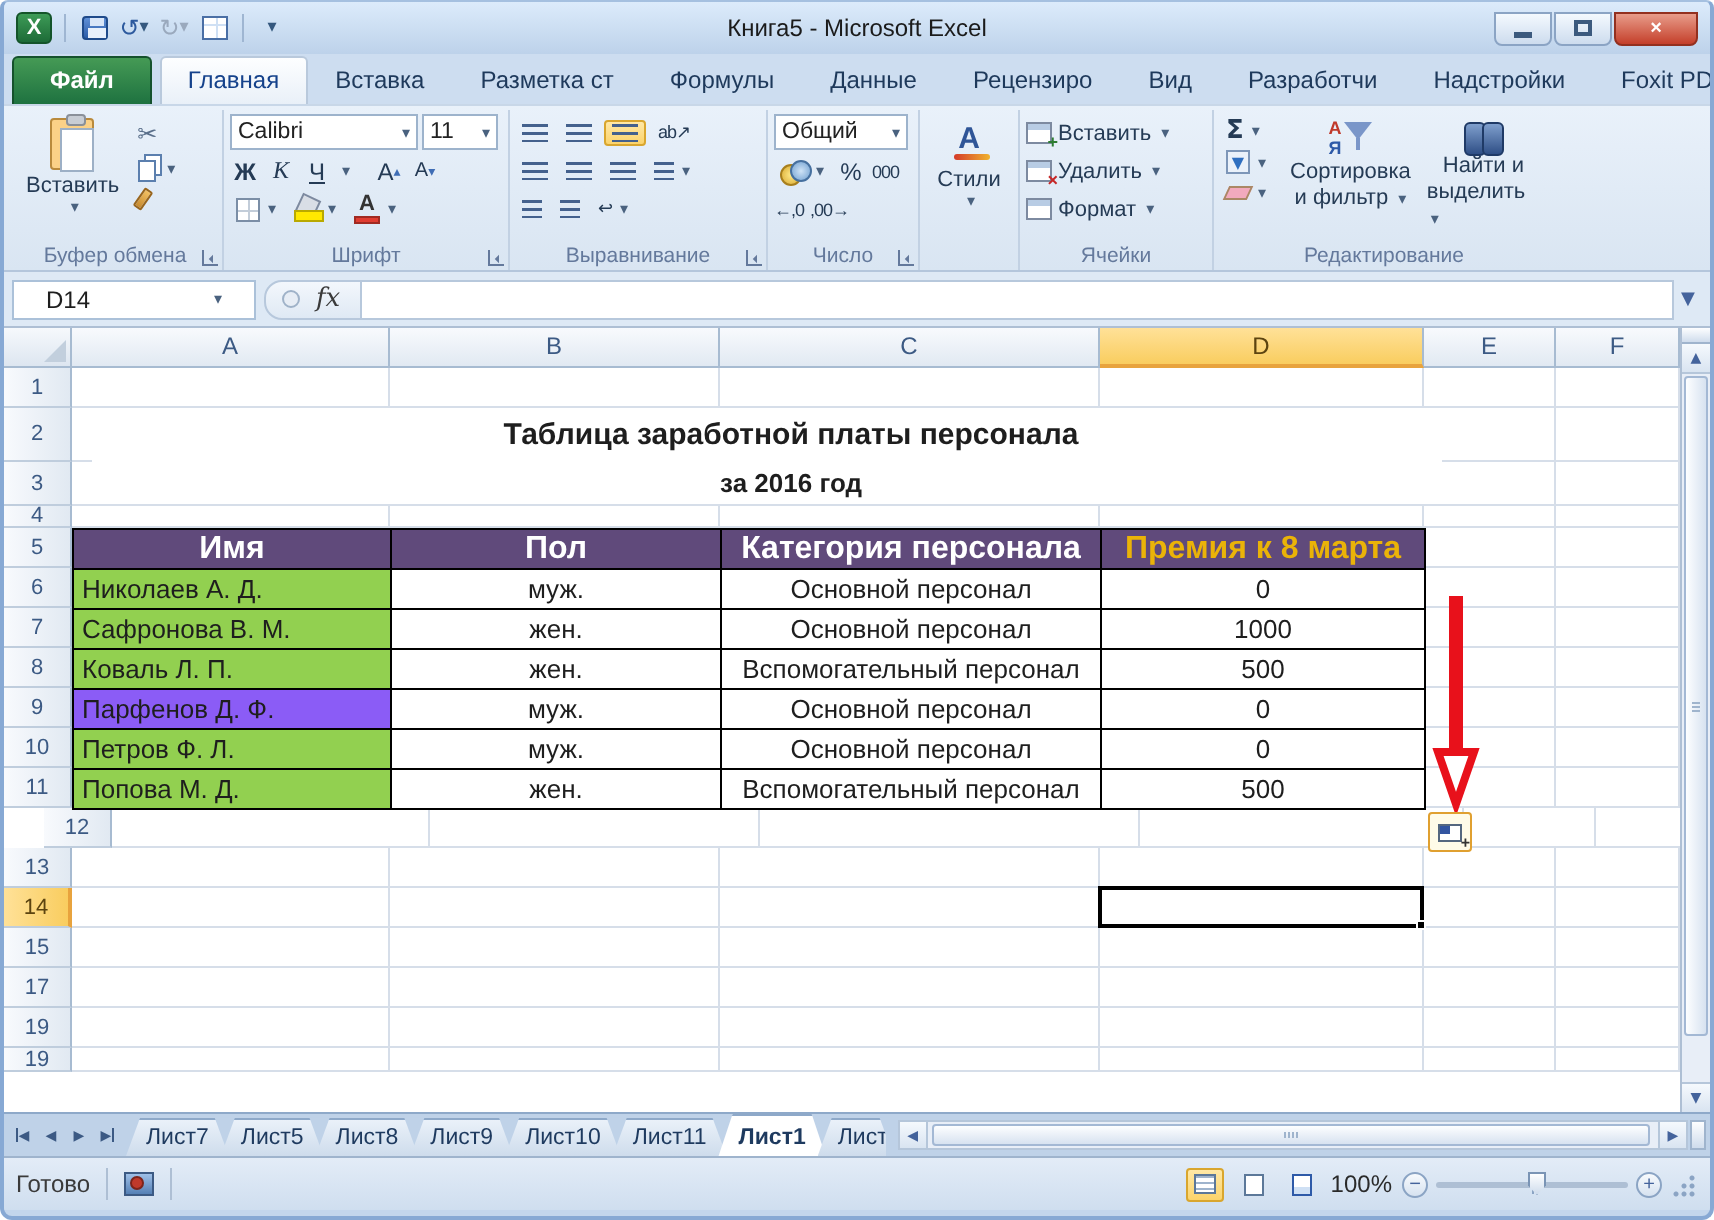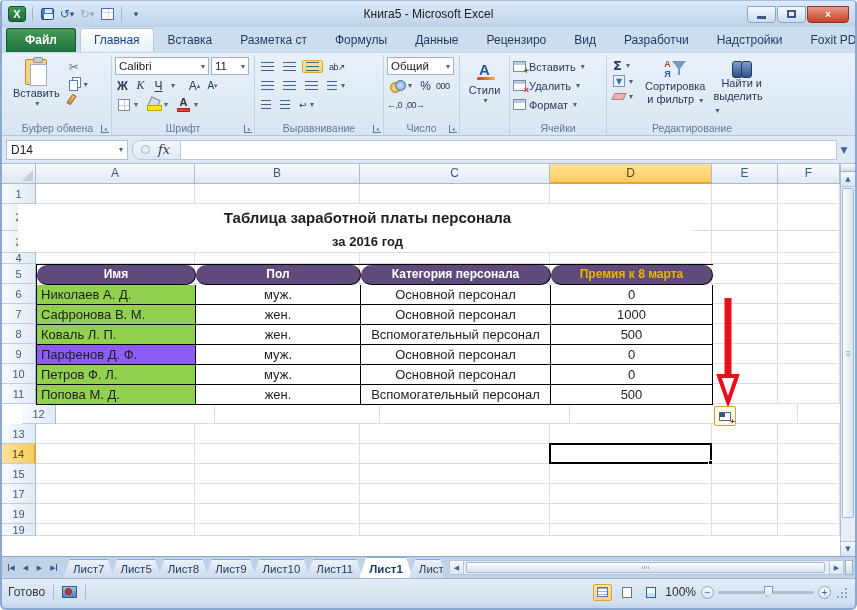--- a/index.html
+++ b/index.html
@@ -107,21 +107,21 @@
   .sort-ico .z { position:absolute; left:0; top:10px; font-size:9px; font-weight:bold; color:#2e5aa8; }
   .sort-ico .funnel { position:absolute; right:0; top:3px; width:0; height:0; border-left:7px solid transparent; border-right:7px solid transparent; border-top:9px solid #7a96c9; }
   .sort-ico .stem { position:absolute; right:6px; top:11px; width:2px; height:6px; background:#7a96c9; }
   .binoc { position:relative; width:22px; height:16px; margin-top:3px; }
   .binoc::before,.binoc::after { content:""; position:absolute; top:0; width:9px; height:15px; background:linear-gradient(#7f9fcd,#2f4f86); border:1px solid #1f3a66; border-radius:3px; }
   .binoc::before { left:1px; } .binoc::after { right:1px; }
   .twoline-btn { display:flex; flex-direction:column; align-items:center; font-size:11px; color:#253b55; line-height:13px; padding:1px 4px; }
 
   
   .fbar { height:28px; flex:none; display:flex; align-items:center; background:#dee9f5; border-bottom:1px solid #aebfd4; padding:3px 4px; gap:0; }
-  .namebox { width:122px; height:20px; background:#fff; border:1px solid #abc1d9; display:flex; align-items:center; padding:0 4px; font-size:12px; }
+  .namebox { width:122px; height:20px; background:#fff; border:1px solid #abc1d9; display:flex; align-items:center; padding:0 16px; font-size:12px; }
   .namebox .dd { margin-left:auto; }
   .fx-capsule { display:flex; align-items:center; gap:8px; background:linear-gradient(#f3f7fc,#dfe9f4); border:1px solid #b7c8dc;
                 border-radius:9px 0 0 9px; height:20px; padding:0 10px 0 8px; margin-left:4px; }
   .fx-dot { width:9px; height:9px; border-radius:50%; background:#e7edf5; border:1px solid #9fb2c8; }
   .fx { font-family:"DejaVu Serif",serif; font-style:italic; font-size:13px; color:#3a3a3a; }
   .fvalue { flex:1; height:20px; background:#fff; border:1px solid #b7c8dc; border-left:none; padding:0 4px; font-size:12px; }
   .fexpand { width:14px; text-align:center; color:#44639c; font-size:9px; font-family:"DejaVu Sans",sans-serif; }
 
   
   .sheet { height:392px; flex:none; position:relative; background:#fff; overflow:hidden; }
@@ -138,21 +138,21 @@
   .rowhdr.sel { background:linear-gradient(90deg,#ffe198,#f9cd5f); border-right:2px solid #e8a33d; color:#5c4410; }
   .gcell { flex:none; border-right:1px solid #d6dee9; border-bottom:1px solid #d6dee9; background:#fff; }
 
   .overlay { position:absolute; left:0; top:0; }
   .title-mask { position:absolute; background:#fff; text-align:center; }
   .t1 { font-size:15px; font-weight:bold; line-height:27px; }
   .t2 { font-size:13px; font-weight:bold; line-height:21px; }
   .xtable { position:absolute; display:grid; border-top:1px solid #000; border-left:1px solid #000; }
   .xc { border-right:1px solid #000; border-bottom:1px solid #000; height:20px; font-size:13px; line-height:19px;
         text-align:center; overflow:hidden; white-space:nowrap; background:#fff; }
-  .xc.hdr { background:#604a7b; color:#fff; font-weight:bold; font-size:12px;border-radius:10px; }
+  .xc.hdr { background:#604a7b; color:#fff; font-weight:bold; font-size:16px; }
   .xc.name { background:#92d050; text-align:left; padding-left:4px; }
   .selbox-cell { position:absolute; border:2px solid #000; background:transparent; }
   .fillhandle { position:absolute; width:5px; height:5px; background:#000; border:1px solid #fff; }
   .insert-opts { position:absolute; width:22px; height:20px; background:#fffbe8; border:1px solid #e0a030; border-radius:2px;
                  display:flex; align-items:center; justify-content:center; }
   .io-ico { width:12px; height:9px; border:1px solid #55677f; background:#fff; position:relative; }
   .io-ico::before { content:""; position:absolute; left:0; top:0; width:5px; height:4px; background:#3355a0; }
   .io-ico::after { content:"+"; position:absolute; right:-5px; bottom:-6px; font-size:8px; font-weight:bold; color:#333; }
 
   .vscroll { position:absolute; right:0; top:0; bottom:0; width:15px; background:#d7e2ef; border-left:1px solid #aebfd4;
@@ -662,21 +662,21 @@
           <div class="rowhdr">19</div>
           <div class="gcell" style="width: 159px;"></div>
           <div class="gcell" style="width: 165px;"></div>
           <div class="gcell" style="width: 190px;"></div>
           <div class="gcell" style="width: 162px;"></div>
           <div class="gcell" style="width: 66px;"></div>
           <div class="gcell" style="width: 62px;"></div>
         </div>
       </div>
     <div class="overlay" id="overlay">
-        <div class="title-mask" style="left: 16px; top: 40px; width: 675px; height: 48px; position: absolute; padding-left: 24px;">
+        <div class="title-mask" style="left: 44px; top: 40px; width: 675px; height: 48px; position: absolute; padding-left: 24px;">
           <div class="t1">Таблица заработной платы персонала</div>
           <div class="t2">за 2016 год</div>
         </div>
         <div class="xtable" style="left: 34px; top: 100px; grid-template-columns: 159px 165px 190px 162px; position: absolute;">
           <div class="xc hdr" style="background: rgb(96, 74, 123); color: rgb(255, 255, 255);">Имя</div>
           <div class="xc hdr" style="background: rgb(96, 74, 123); color: rgb(255, 255, 255);">Пол</div>
           <div class="xc hdr" style="background: rgb(96, 74, 123); color: rgb(255, 255, 255);">Категория персонала</div>
           <div class="xc hdr" style="background: rgb(96, 74, 123); color: #eab308;">Премия к 8 марта</div>
           <div class="xc name" style="background: rgb(146, 208, 80);">Николаев А. Д.</div>
           <div class="xc">муж.</div>

